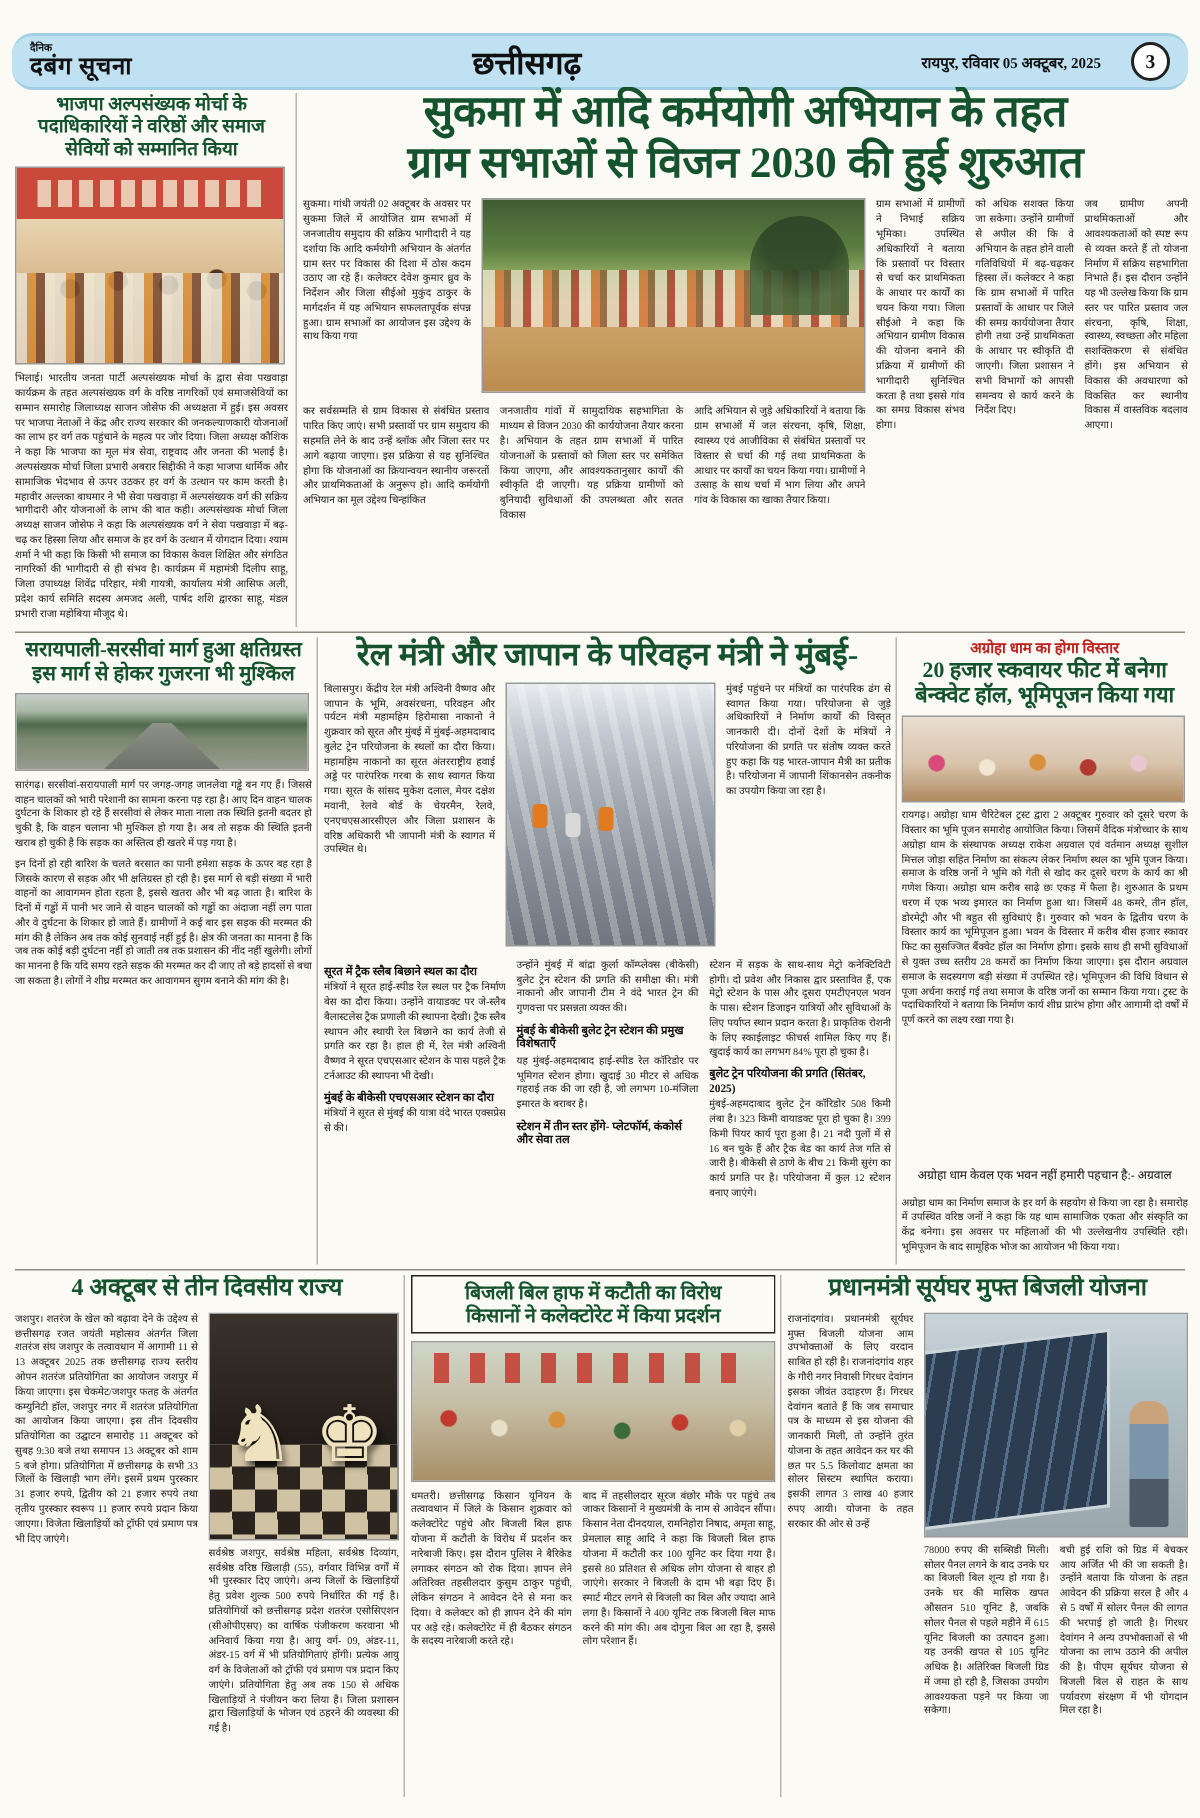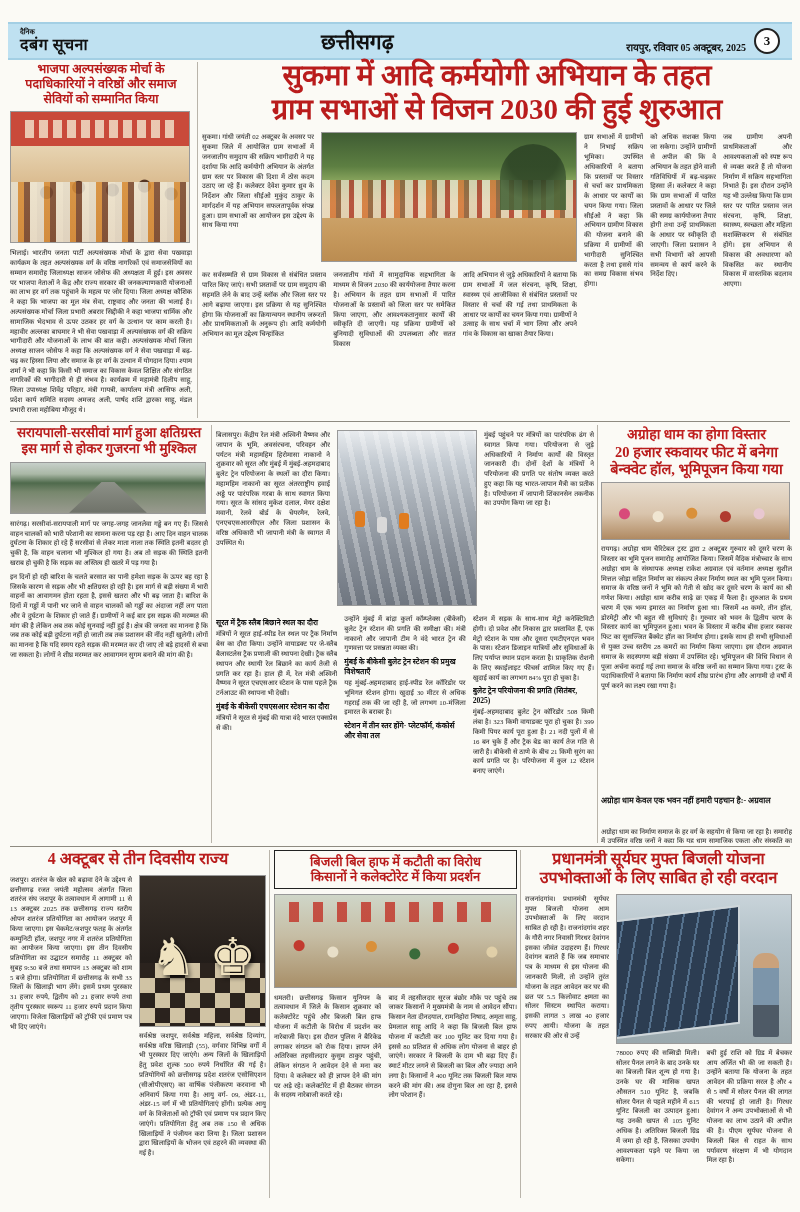--- a/index.html
+++ b/index.html
@@ -1,34 +1,34 @@
 <!DOCTYPE html>
 <html lang="hi"><head>
 <meta charset="utf-8">
 <style>
   html,body{margin:0;padding:0;background:#ddd;}
   .page{position:relative;width:800px;height:1212px;background:#fbfaf5;
         font-family:"Liberation Serif","DejaVu Serif",serif;color:#111;overflow:hidden;}
   
   .masthead{position:absolute;top:22px;left:8px;right:8px;height:38px;background:#bfe1f1;
             border-top:2px solid #a3cfe4;border-bottom:2px solid #a3cfe4;
-            display:flex;align-items:center;justify-content:space-between;padding:0 12px;box-sizing:border-box;}
+            display:flex;align-items:center;justify-content:space-between;padding:0 12px;box-sizing:border-box;border-radius:14px;}
   .brand{line-height:1;}
   .brand .daily{font-size:7px;font-weight:bold;display:block;margin-bottom:1px;}
   .brand .paper{font-size:16px;font-weight:bold;letter-spacing:.5px;}
   .edition{font-size:21px;font-weight:bold;}
-  .dateline-wrap{display:flex;align-items:flex-end;gap:8px;}
+  .dateline-wrap{display:flex;align-items:center;gap:20px;}
   .dateline{font-size:10px;font-weight:bold;}
   .pageno{width:22px;height:22px;border:2px solid #222;border-radius:50%;display:flex;
           align-items:center;justify-content:center;font-size:13px;font-weight:bold;background:#fff;}
   
   .block{position:absolute;overflow:hidden;box-sizing:border-box;}
   .bodytext{font-size:6.8px;line-height:1.44;text-align:justify;color:#1c1c1c;}
   h2,h3,h4,p{margin:0;padding:0;}
-  .hl{font-weight:bold;color:#b91c1c;text-align:center;line-height:1.18;}
+  .hl{font-weight:bold;color:#14532d;text-align:center;line-height:1.18;}
   .kicker{color:#c02020;font-weight:bold;text-align:center;}
   .subhead{font-size:7.6px;font-weight:bold;line-height:1.25;margin:4px 0 2px;}
   .vrule{position:absolute;width:1px;background:#b9b4aa;}
   .hrule{position:absolute;height:1px;background:#8e8a80;left:10px;right:10px;}
   .cols{display:flex;gap:7px;}
   .cols>div{flex:1;min-width:0;}
   
   .photo{position:relative;overflow:hidden;border:1px solid #999;box-sizing:border-box;}
   .ph-bjp{background:
      radial-gradient(circle at 20% 62%, #4a2e20 6px, transparent 7px),
@@ -76,21 +76,21 @@
      linear-gradient(to bottom,#cfd6c8 0%,#c6bda4 45%,#a88f68 100%);}
   .ph-protest::before{content:"";position:absolute;left:6%;top:8%;width:88%;height:22%;
      background:repeating-linear-gradient(90deg,#c23a2e 0 10px,transparent 10px 24px);opacity:.85;}
   .ph-solar{background:linear-gradient(to bottom,#c9d4da 0%,#b4c2c9 30%,#9aa8ad 100%);}
   .ph-solar::before{content:"";position:absolute;left:-6%;top:12%;width:74%;height:78%;transform:skewY(-7deg);
      background:repeating-linear-gradient(100deg,#2c3d52 0 13px,#54708c 13px 15px);border:2px solid #cfd6da;}
   .ph-solar::after{content:"";position:absolute;right:7%;bottom:4%;width:26px;height:84px;border-radius:11px 11px 2px 2px;
      background:linear-gradient(to bottom,#caa27c 0 18%,#7c95aa 18% 62%,#4e5a66 62%);}
   
   .boxed{border:1.5px solid #222;padding:3px 4px;}
-  .quote{font-size:8px;font-weight:bold;text-align:left;line-height:1.3;margin:20px 0;}
+  .quote{font-size:8px;font-weight:normal;text-align:center;line-height:1.3;margin:8px 0;}
 </style>
 </head>
 <body>
 
 <div class="page">
 
   <div class="masthead">
     <div class="brand">
       <span class="daily">दैनिक</span>
       <span class="paper">दबंग सूचना</span>
@@ -146,20 +146,21 @@
     </h3>
     <div class="photo ph-road" style="width:196px;height:52px;margin:5px 0;"></div>
     <p class="bodytext" style="margin-bottom:4px;">सारंगढ़। सरसीवां-सरायपाली मार्ग पर जगह-जगह जानलेवा गड्ढे बन गए हैं। जिससे वाहन चालकों को भारी परेशानी का सामना करना पड़ रहा है। आए दिन वाहन चालक दुर्घटना के शिकार हो रहे हैं सरसीवां से लेकर माता नाला तक स्थिति इतनी बदतर हो चुकी है, कि वाहन चलाना भी मुश्किल हो गया है। अब तो सड़क की स्थिति इतनी खराब हो चुकी है कि सड़क का अस्तित्व ही खतरे में पड़ गया है।</p>
     <p class="bodytext">इन दिनों हो रही बारिश के चलते बरसात का पानी हमेशा सड़क के ऊपर बह रहा है जिसके कारण से सड़क और भी क्षतिग्रस्त हो रही है। इस मार्ग से बड़ी संख्या में भारी वाहनों का आवागमन होता रहता है, इससे खतरा और भी बढ़ जाता है। बारिश के दिनों में गड्ढों में पानी भर जाने से वाहन चालकों को गड्ढों का अंदाजा नहीं लग पाता और वे दुर्घटना के शिकार हो जाते हैं। ग्रामीणों ने कई बार इस सड़क की मरम्मत की मांग की है लेकिन अब तक कोई सुनवाई नहीं हुई है। क्षेत्र की जनता का मानना है कि जब तक कोई बड़ी दुर्घटना नहीं हो जाती तब तक प्रशासन की नींद नहीं खुलेगी। लोगों का मानना है कि यदि समय रहते सड़क की मरम्मत कर दी जाए तो बड़े हादसों से बचा जा सकता है। लोगों ने शीघ्र मरम्मत कर आवागमन सुगम बनाने की मांग की है।</p>
   </div>
 
   <div class="vrule" style="left:211px;top:425px;height:418px;"></div>
 
   <div class="block" style="left:216px;top:424px;width:378px;height:419px;">
     <h3 class="hl" style="font-size:21px;">
+      <span style="display:block;">रेल मंत्री और जापान के परिवहन मंत्री ने मुंबई-</span>
     </h3>
     <div style="display:flex;gap:7px;margin-top:6px;height:178px;">
       <p class="bodytext" style="width:114px;flex:none;overflow:hidden;">बिलासपुर। केंद्रीय रेल मंत्री अश्विनी वैष्णव और जापान के भूमि, अवसंरचना, परिवहन और पर्यटन मंत्री महामहिम हिरोमासा नाकानो ने शुक्रवार को सूरत और मुंबई में मुंबई-अहमदाबाद बुलेट ट्रेन परियोजना के स्थलों का दौरा किया। महामहिम नाकानो का सूरत अंतरराष्ट्रीय हवाई अड्डे पर पारंपरिक गरबा के साथ स्वागत किया गया। सूरत के सांसद मुकेश दलाल, मेयर दक्षेश मवानी, रेलवे बोर्ड के चेयरमैन, रेलवे, एनएचएसआरसीएल और जिला प्रशासन के वरिष्ठ अधिकारी भी जापानी मंत्री के स्वागत में उपस्थित थे।</p>
       <div class="photo ph-rail" style="width:140px;height:176px;flex:none;"></div>
       <p class="bodytext" style="flex:1;overflow:hidden;">मुंबई पहुंचने पर मंत्रियों का पारंपरिक ढंग से स्वागत किया गया। परियोजना से जुड़े अधिकारियों ने निर्माण कार्यों की विस्तृत जानकारी दी। दोनों देशों के मंत्रियों ने परियोजना की प्रगति पर संतोष व्यक्त करते हुए कहा कि यह भारत-जापान मैत्री का प्रतीक है। परियोजना में जापानी शिंकानसेन तकनीक का उपयोग किया जा रहा है।</p>
     </div>
     <div class="cols" style="margin-top:6px;height:182px;">
       <div style="overflow:hidden;">
         <h4 class="subhead">सूरत में ट्रैक स्लैब बिछाने स्थल का दौरा</h4>
         <p class="bodytext">मंत्रियों ने सूरत हाई-स्पीड रेल स्थल पर ट्रैक निर्माण बेस का दौरा किया। उन्होंने वायाडक्ट पर जे-स्लैब बैलास्टलेस ट्रैक प्रणाली की स्थापना देखी। ट्रैक स्लैब स्थापन और स्थायी रेल बिछाने का कार्य तेजी से प्रगति कर रहा है। हाल ही में, रेल मंत्री अश्विनी वैष्णव ने सूरत एचएसआर स्टेशन के पास पहले ट्रैक टर्नआउट की स्थापना भी देखी।</p>
@@ -176,21 +177,21 @@
         <p class="bodytext">स्टेशन में सड़क के साथ-साथ मेट्रो कनेक्टिविटी होगी। दो प्रवेश और निकास द्वार प्रस्तावित हैं, एक मेट्रो स्टेशन के पास और दूसरा एमटीएनएल भवन के पास। स्टेशन डिजाइन यात्रियों और सुविधाओं के लिए पर्याप्त स्थान प्रदान करता है। प्राकृतिक रोशनी के लिए स्काईलाइट फीचर्स शामिल किए गए हैं। खुदाई कार्य का लगभग 84% पूरा हो चुका है।</p>
         <h4 class="subhead">बुलेट ट्रेन परियोजना की प्रगति (सितंबर, 2025)</h4>
         <p class="bodytext">मुंबई-अहमदाबाद बुलेट ट्रेन कॉरिडोर 508 किमी लंबा है। 323 किमी वायाडक्ट पूरा हो चुका है। 399 किमी पियर कार्य पूरा हुआ है। 21 नदी पुलों में से 16 बन चुके हैं और ट्रैक बेड का कार्य तेज गति से जारी है। बीकेसी से ठाणे के बीच 21 किमी सुरंग का कार्य प्रगति पर है। परियोजना में कुल 12 स्टेशन बनाए जाएंगे।</p>
       </div>
     </div>
   </div>
 
   <div class="vrule" style="left:597px;top:425px;height:418px;"></div>
 
   <div class="block" style="left:601px;top:424px;width:191px;height:419px;">
-    <div class="kicker" style="font-size:14px;">अग्रोहा धाम का होगा विस्तार</div>
+    <div class="kicker" style="font-size:10px;">अग्रोहा धाम का होगा विस्तार</div>
     <h3 class="hl" style="font-size:14.5px;margin-top:1px;">
       <span style="display:block;">20 हजार स्कवायर फीट में बनेगा</span>
       <span style="display:block;">बेन्क्वेट हॉल, भूमिपूजन किया गया</span>
     </h3>
     <div class="photo ph-agroha" style="width:189px;height:58px;margin:4px 0;"></div>
     <p class="bodytext" style="height:232px;overflow:hidden;">रायगढ़। अग्रोहा धाम चैरिटेबल ट्रस्ट द्वारा 2 अक्टूबर गुरुवार को दूसरे चरण के विस्तार का भूमि पूजन समारोह आयोजित किया। जिसमें वैदिक मंत्रोच्चार के साथ अग्रोहा धाम के संस्थापक अध्यक्ष राकेश अग्रवाल एवं वर्तमान अध्यक्ष सुशील मित्तल जोड़ा सहित निर्माण का संकल्प लेकर निर्माण स्थल का भूमि पूजन किया। समाज के वरिष्ठ जनों ने भूमि को गेती से खोद कर दूसरे चरण के कार्य का श्री गणेश किया। अग्रोहा धाम करीब साढ़े छः एकड़ में फैला है। शुरुआत के प्रथम चरण में एक भव्य इमारत का निर्माण हुआ था। जिसमें 48 कमरे, तीन हॉल, डोरमेट्री और भी बहुत सी सुविधाएं है। गुरुवार को भवन के द्वितीय चरण के विस्तार कार्य का भूमिपूजन हुआ। भवन के विस्तार में करीब बीस हजार स्कावर फिट का सुसज्जित बैंक्वेट हॉल का निर्माण होगा। इसके साथ ही सभी सुविधाओं से युक्त उच्च स्तरीय 28 कमरों का निर्माण किया जाएगा। इस दौरान अग्रवाल समाज के सदस्यगण बड़ी संख्या में उपस्थित रहे। भूमिपूजन की विधि विधान से पूजा अर्चना कराई गई तथा समाज के वरिष्ठ जनों का सम्मान किया गया। ट्रस्ट के पदाधिकारियों ने बताया कि निर्माण कार्य शीघ्र प्रारंभ होगा और आगामी दो वर्षों में पूर्ण करने का लक्ष्य रखा गया है।</p>
     <div class="quote">अग्रोहा धाम केवल एक भवन नहीं हमारी पहचान है:- अग्रवाल</div>
     <p class="bodytext" style="overflow:hidden;">अग्रोहा धाम का निर्माण समाज के हर वर्ग के सहयोग से किया जा रहा है। समारोह में उपस्थित वरिष्ठ जनों ने कहा कि यह धाम सामाजिक एकता और संस्कृति का केंद्र बनेगा। इस अवसर पर महिलाओं की भी उल्लेखनीय उपस्थिति रही। भूमिपूजन के बाद सामूहिक भोज का आयोजन भी किया गया।</p>
   </div>
 
@@ -221,21 +222,20 @@
       <p class="bodytext" style="overflow:hidden;">धमतरी। छत्तीसगढ़ किसान यूनियन के तत्वावधान में जिले के किसान शुक्रवार को कलेक्टोरेट पहुंचे और बिजली बिल हाफ योजना में कटौती के विरोध में प्रदर्शन कर नारेबाजी किए। इस दौरान पुलिस ने बैरिकेड लगाकर संगठन को रोक दिया। ज्ञापन लेने अतिरिक्त तहसीलदार कुसुम ठाकुर पहुंची, लेकिन संगठन ने आवेदन देने से मना कर दिया। वे कलेक्टर को ही ज्ञापन देने की मांग पर अड़े रहे। कलेक्टोरेट में ही बैठकर संगठन के सदस्य नारेबाजी करते रहे।</p>
       <p class="bodytext" style="overflow:hidden;">बाद में तहसीलदार सूरज बंछोर मौके पर पहुंचे तब जाकर किसानों ने मुख्यमंत्री के नाम से आवेदन सौंपा। किसान नेता दीनदयाल, रामनिहोरा निषाद, अमृता साहू, प्रेमलाल साहू आदि ने कहा कि बिजली बिल हाफ योजना में कटौती कर 100 यूनिट कर दिया गया है। इससे 80 प्रतिशत से अधिक लोग योजना से बाहर हो जाएंगे। सरकार ने बिजली के दाम भी बढ़ा दिए हैं। स्मार्ट मीटर लगने से बिजली का बिल और ज्यादा आने लगा है। किसानों ने 400 यूनिट तक बिजली बिल माफ करने की मांग की। अब दोगुना बिल आ रहा है, इससे लोग परेशान हैं।</p>
     </div>
   </div>
 
   <div class="vrule" style="left:520px;top:850px;height:348px;"></div>
 
   <div class="block" style="left:525px;top:850px;width:267px;height:348px;">
     <h3 class="hl" style="font-size:16px;">
       <span style="display:block;">प्रधानमंत्री सूर्यघर मुफ्त बिजली योजना</span>
-      <span style="display:block;">उपभोक्ताओं के लिए साबित हो रही वरदान</span>
     </h3>
     <div style="display:flex;gap:7px;margin-top:6px;height:298px;">
       <p class="bodytext" style="width:84px;flex:none;overflow:hidden;">राजनांदगांव। प्रधानमंत्री सूर्यघर मुफ्त बिजली योजना आम उपभोक्ताओं के लिए वरदान साबित हो रही है। राजनांदगांव शहर के गौरी नगर निवासी गिरधर देवांगन इसका जीवंत उदाहरण हैं। गिरधर देवांगन बताते हैं कि जब समाचार पत्र के माध्यम से इस योजना की जानकारी मिली, तो उन्होंने तुरंत योजना के तहत आवेदन कर घर की छत पर 5.5 किलोवाट क्षमता का सोलर सिस्टम स्थापित कराया। इसकी लागत 3 लाख 40 हजार रुपए आयी। योजना के तहत सरकार की ओर से उन्हें</p>
       <div style="flex:1;overflow:hidden;">
         <div class="photo ph-solar" style="width:100%;height:150px;margin-bottom:4px;"></div>
         <div class="cols">
           <p class="bodytext" style="overflow:hidden;max-height:140px;">78000 रुपए की सब्सिडी मिली। सोलर पैनल लगने के बाद उनके घर का बिजली बिल शून्य हो गया है। उनके घर की मासिक खपत औसतन 510 यूनिट है, जबकि सोलर पैनल से पहले महीने में 615 यूनिट बिजली का उत्पादन हुआ। यह उनकी खपत से 105 यूनिट अधिक है। अतिरिक्त बिजली ग्रिड में जमा हो रही है, जिसका उपयोग आवश्यकता पड़ने पर किया जा सकेगा।</p>
           <p class="bodytext" style="overflow:hidden;max-height:140px;">बची हुई राशि को ग्रिड में बेचकर आय अर्जित भी की जा सकती है। उन्होंने बताया कि योजना के तहत आवेदन की प्रक्रिया सरल है और 4 से 5 वर्षों में सोलर पैनल की लागत की भरपाई हो जाती है। गिरधर देवांगन ने अन्य उपभोक्ताओं से भी योजना का लाभ उठाने की अपील की है। पीएम सूर्यघर योजना से बिजली बिल से राहत के साथ पर्यावरण संरक्षण में भी योगदान मिल रहा है।</p>
         </div>
       </div>

